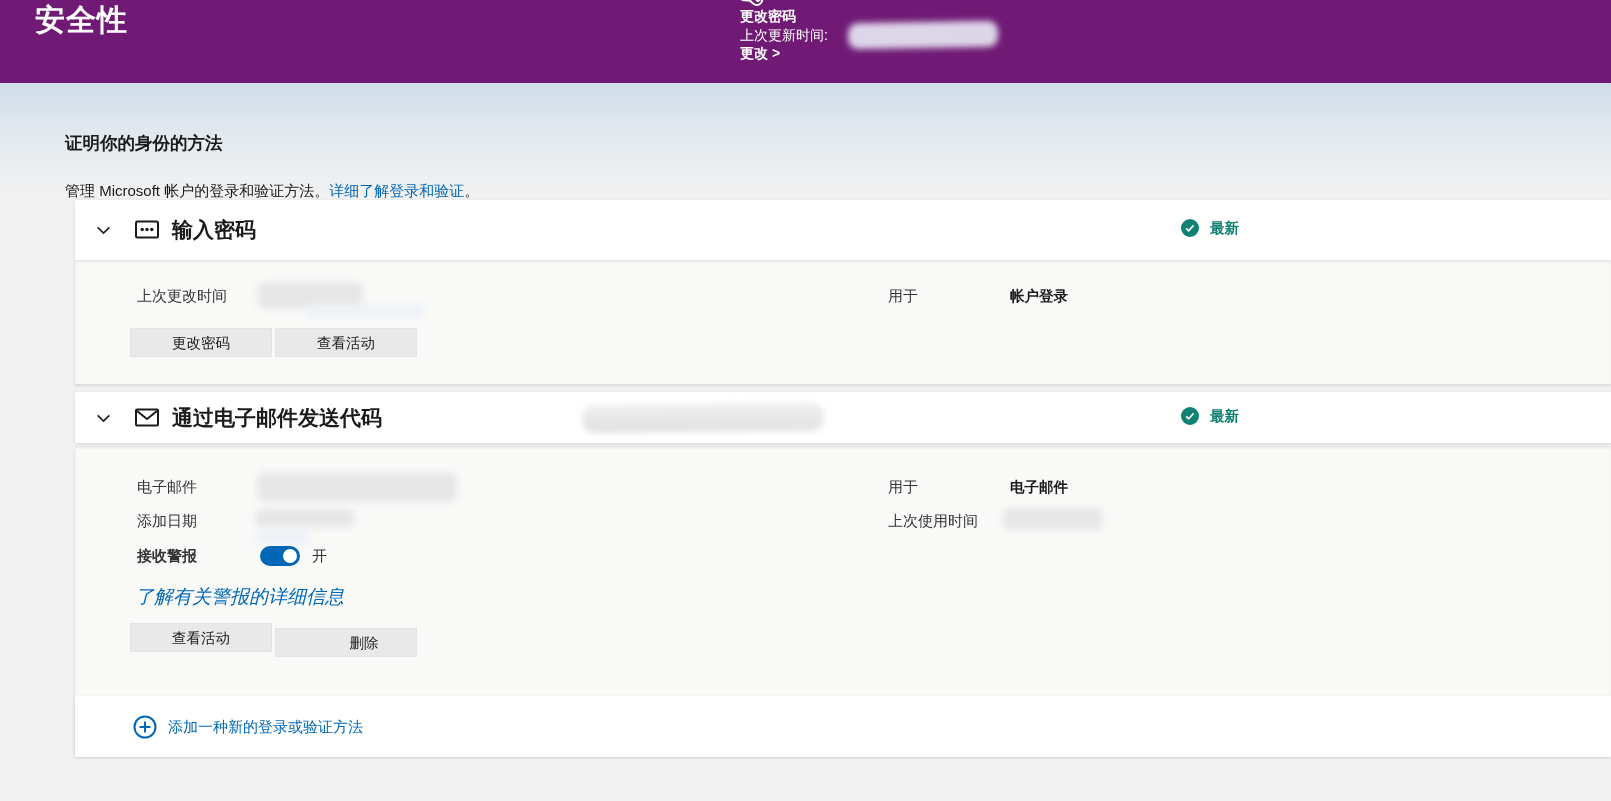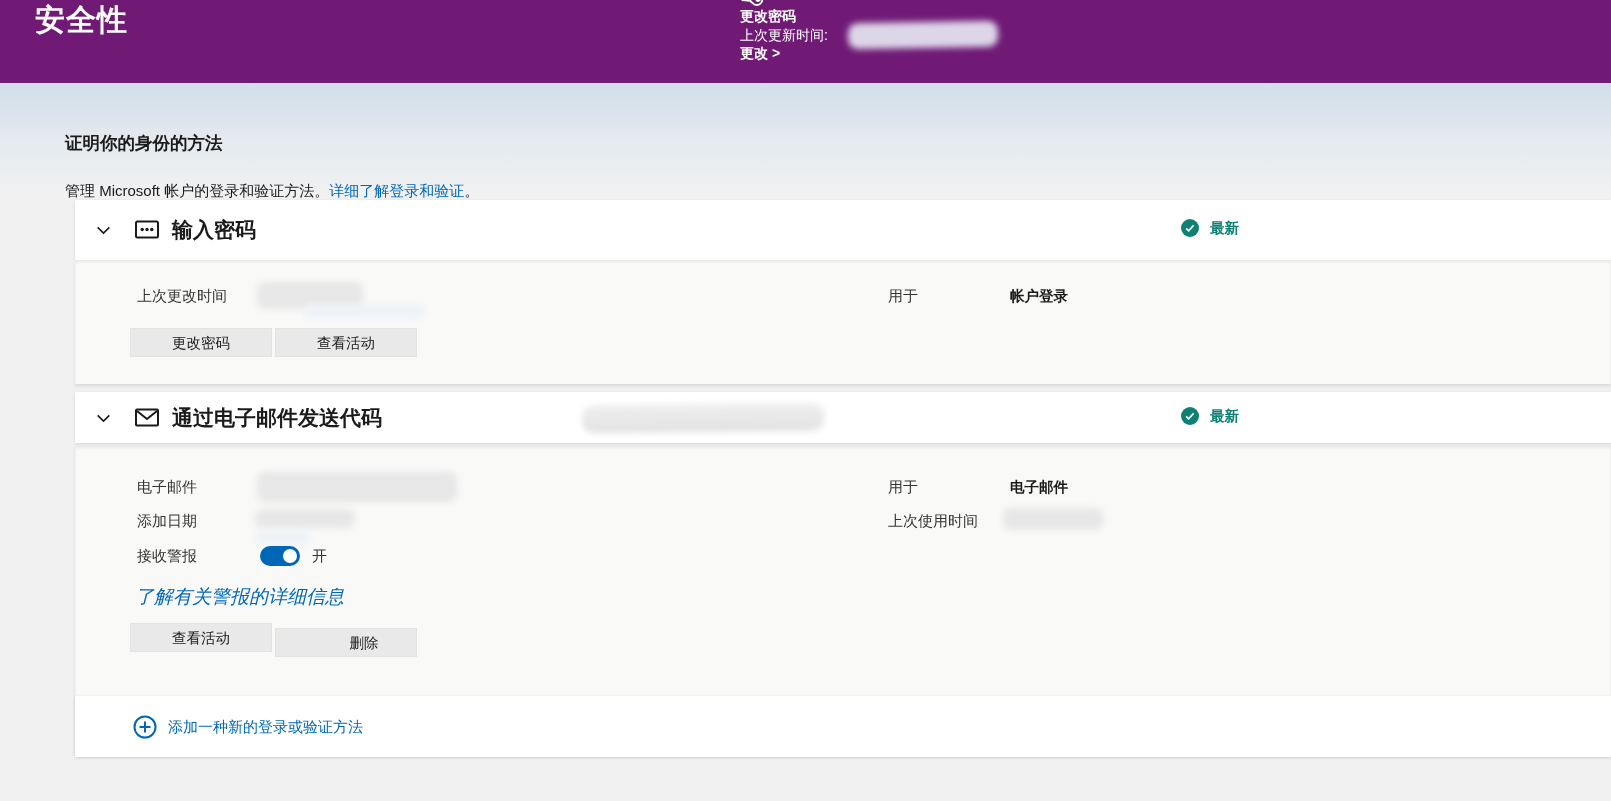--- a/index.html
+++ b/index.html
@@ -154,21 +154,21 @@
   </div>
 
   <div class="card-block card-body body2">
     <div class="fld-label" style="left:62px; top:32px;">电子邮件</div>
     <div class="blur-box" style="left:182px; top:26px; width:200px; height:30px;"></div>
 
     <div class="fld-label" style="left:62px; top:66px;">添加日期</div>
     <div class="blur-box" style="left:180px; top:63px; width:100px; height:19px;"></div>
     <div class="blur-soft" style="left:180px; top:84px; width:55px; height:15px;"></div>
 
-    <div class="fld-label" style="left:62px; top:101px;">接收警报</div>
+    <div class="fld-label" style="left:62px; top:101px;font-weight:bold;">接收警报</div>
     <div class="toggle" style="left:185px; top:100px;">
         <span class="knob"></span>
       </div>
     <div class="fld-label" style="left:237px; top:101px;">开</div>
 
     <a class="body-link link" style="left:60px; top:138px;">了解有关警报的详细信息</a>
 
     <div class="fld-label" style="left:813px; top:32px;">用于</div>
     <div class="fld-value" style="left:935px; top:32px;">电子邮件</div>
     <div class="fld-label" style="left:813px; top:66px;">上次使用时间</div>

